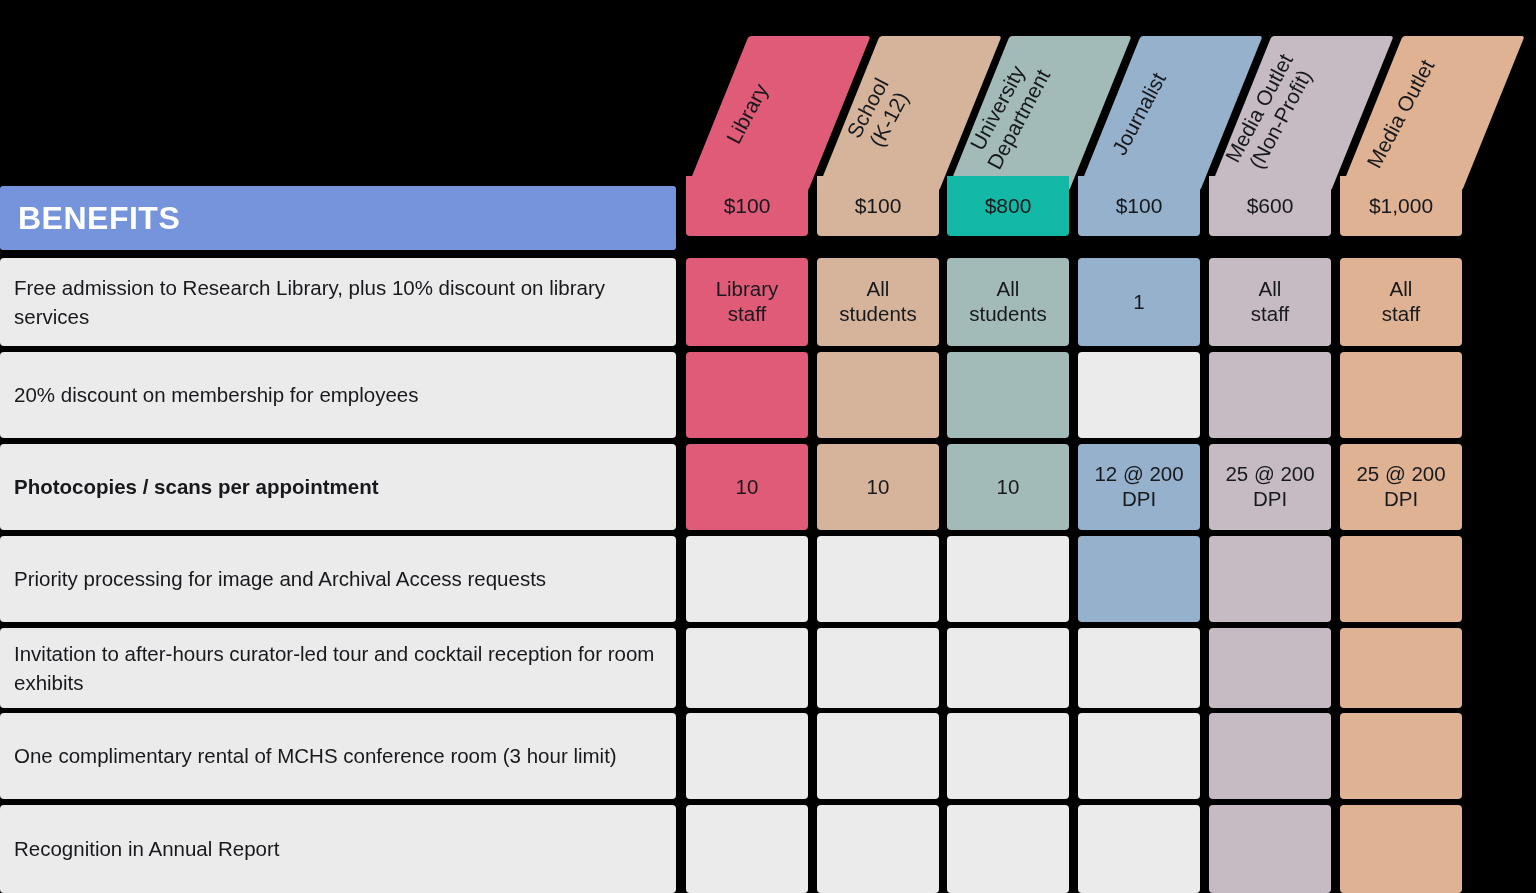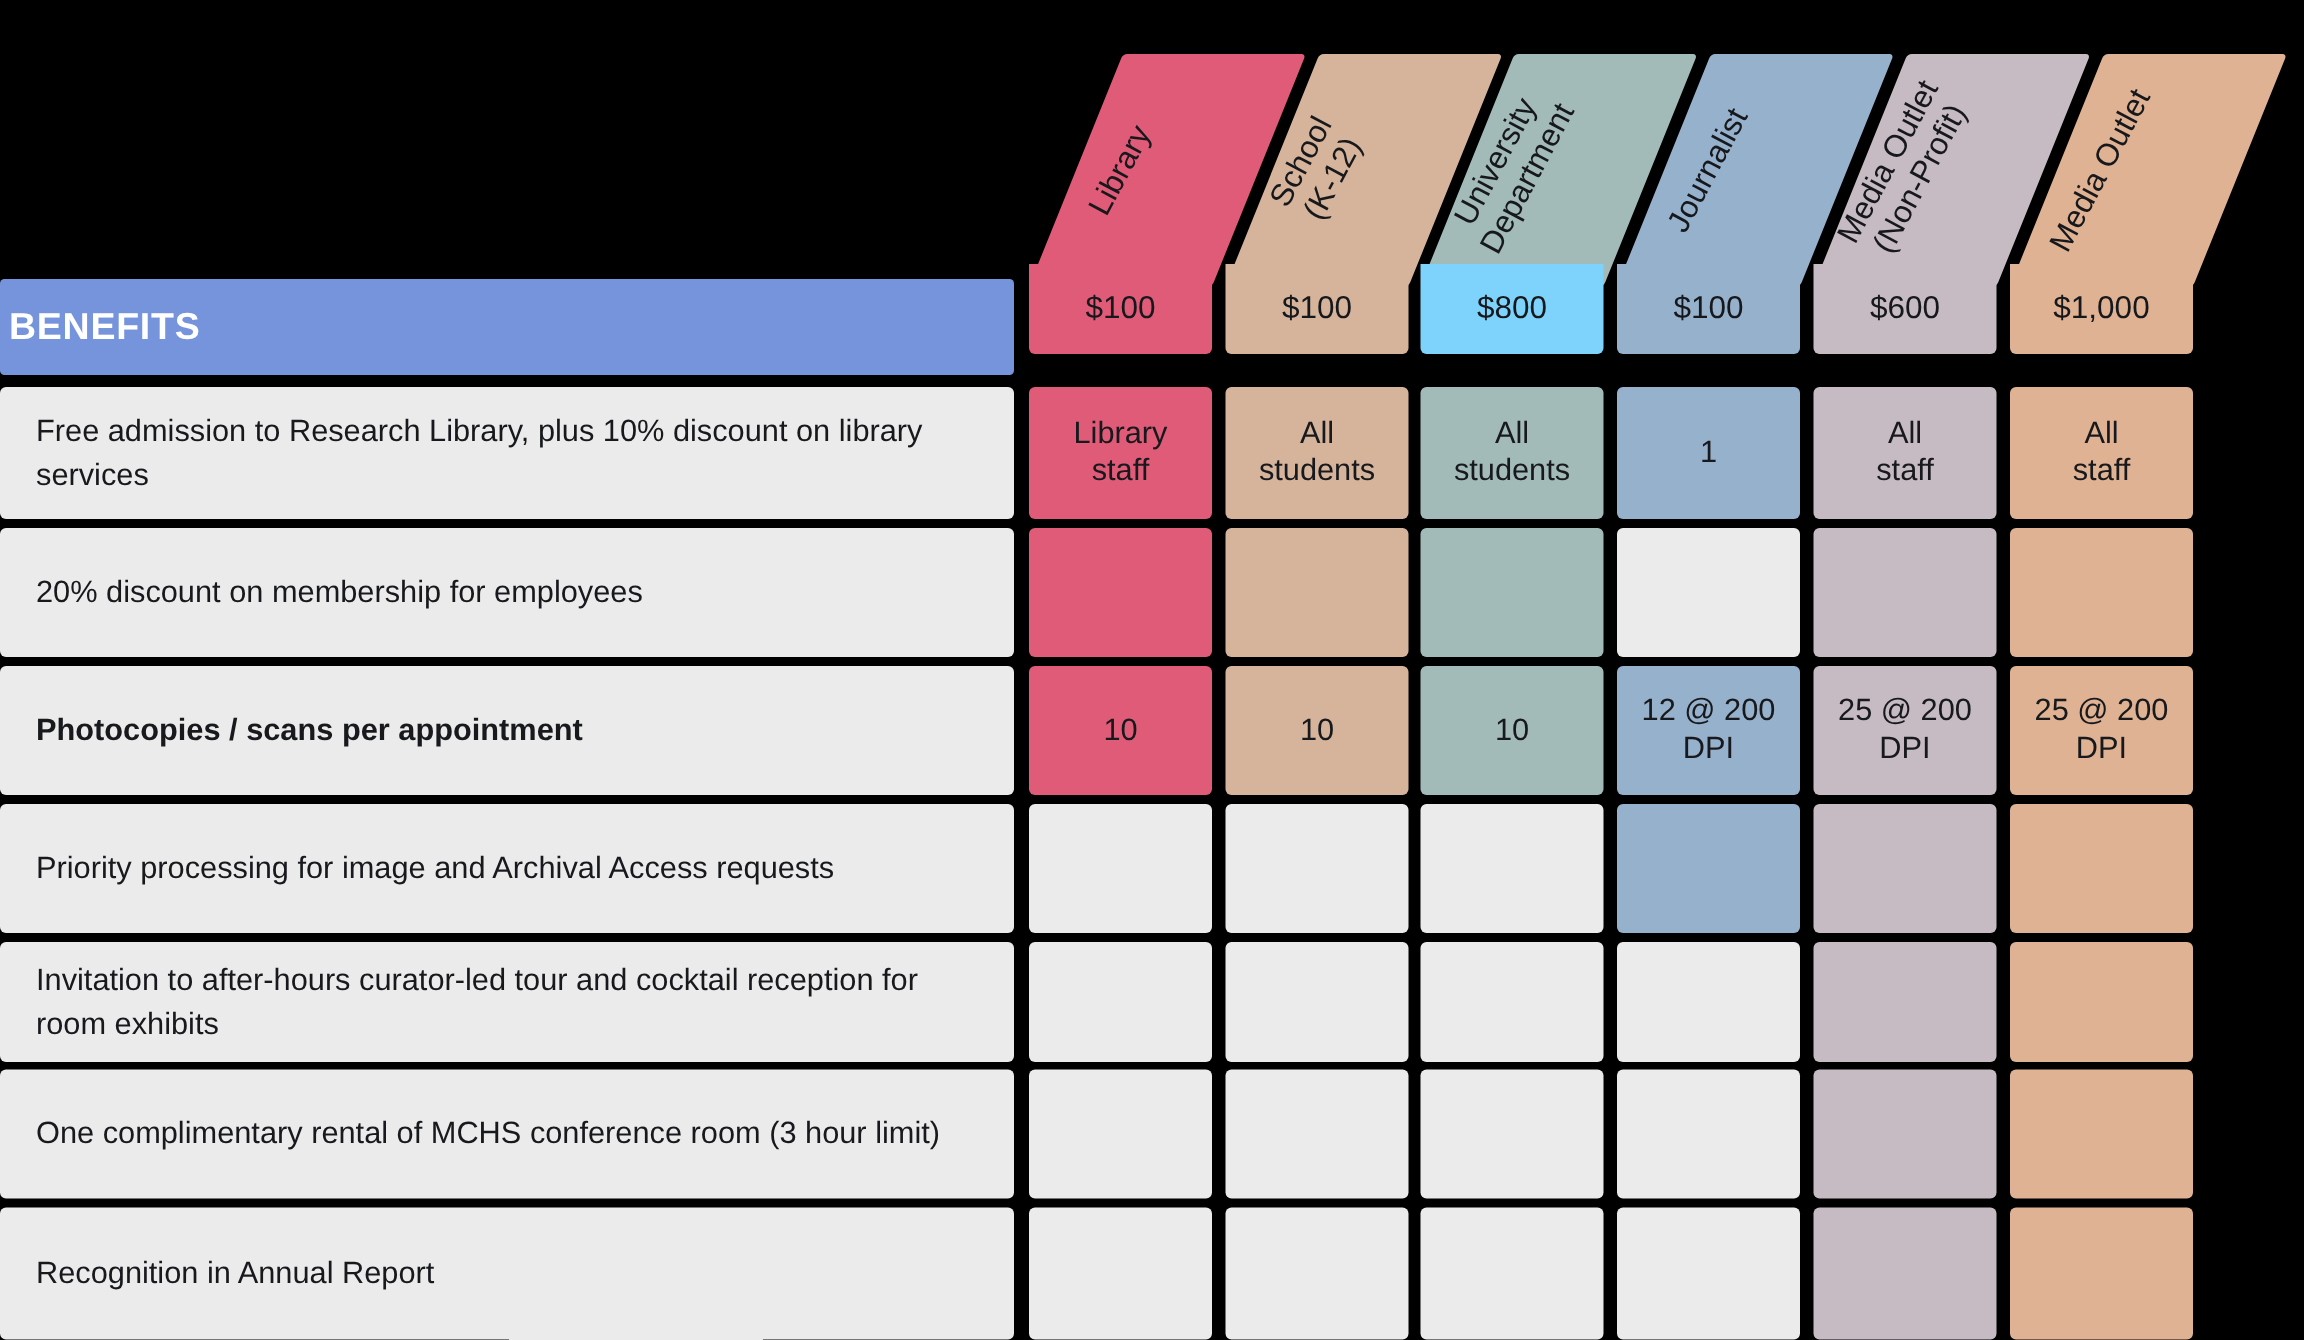--- a/index.html
+++ b/index.html
@@ -60,35 +60,35 @@
     position:absolute;
     left:0; top:186px;
     width:676px; height:64px;
     background:#7694dc;
     border-radius:3px;
     display:flex;align-items:center;
   }
   #benefits-bar .t{
     color:#ffffff;
     font-weight:bold;
-    font-size:25px;
+    font-size:32px;
     letter-spacing:0.5px;
-    margin-left:6px;
+    margin-left:18px;
   }
 
   
   .row{position:absolute;left:0;width:1536px;}
   .label{
     position:absolute;left:0;
     width:676px;
     background:#ebebeb;
     border-radius:4px;
     display:flex;align-items:center;
     box-sizing:border-box;
-    padding:0 24px;
+    padding:0 14px;
   }
   .label span{
     font-size:20.5px;
     line-height:1.42;
     color:#17191d;
   }
   .cell{
     position:absolute;
     width:122px;
     border-radius:4px;
@@ -128,21 +128,21 @@
       <div class="price" style="left: 817px; background: rgb(213, 180, 155);">
         <span>$100</span>
       </div>
       <div class="tab" style="left: 947px;">
         <div class="skew" style="background: rgb(162, 187, 184);"></div>
         <div class="caption">
           <span>University
 Department</span>
         </div>
       </div>
-      <div class="price" style="left: 947px; background: #7dd3fc;">
+      <div class="price" style="left: 947px; background: #14b8a6;">
         <span>$800</span>
       </div>
       <div class="tab" style="left: 1078px;">
         <div class="skew" style="background: rgb(150, 177, 204);"></div>
         <div class="caption">
           <span>Journalist</span>
         </div>
       </div>
       <div class="price" style="left: 1078px; background: rgb(150, 177, 204);">
         <span>$100</span>

